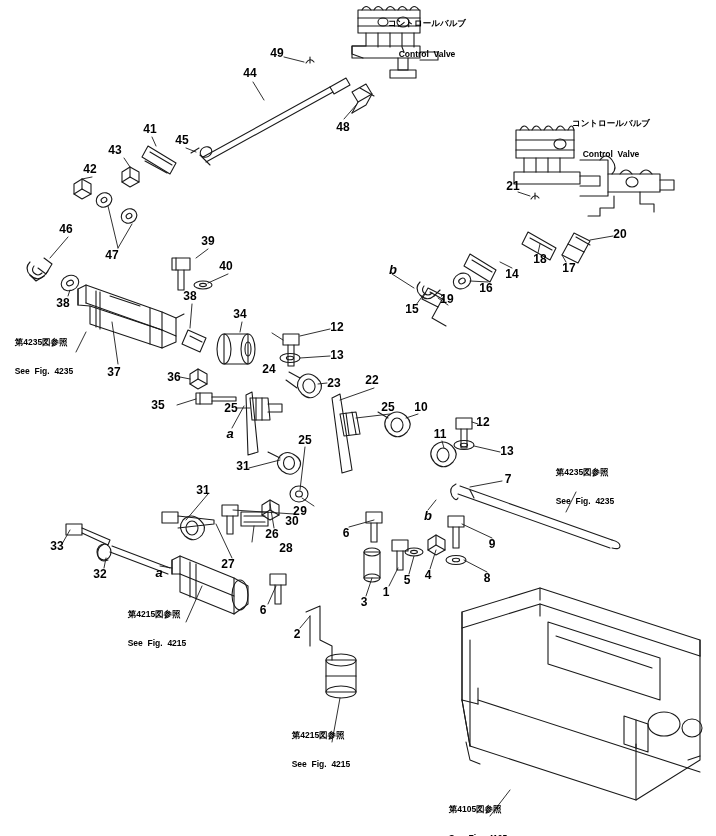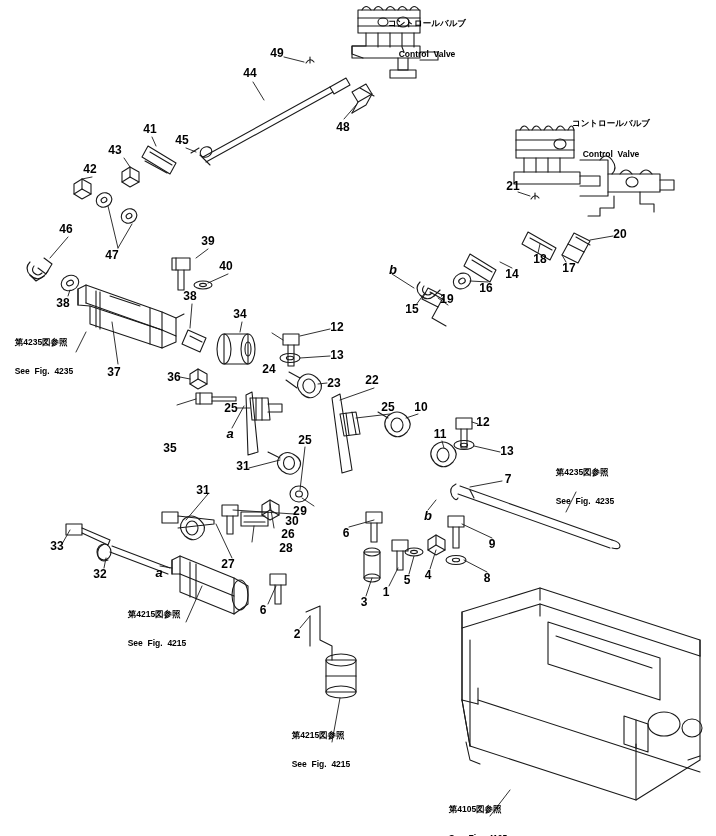--- a/index.html
+++ b/index.html
@@ -524,39 +524,39 @@
   <div class="lbl" style="left:90px;top:169px;">42</div>
   <div class="lbl" style="left:66px;top:229px;">46</div>
   <div class="lbl" style="left:112px;top:255px;">47</div>
   <div class="lbl" style="left:208px;top:241px;">39</div>
   <div class="lbl" style="left:226px;top:266px;text-align:right;">40</div>
   <div class="lbl" style="left:63px;top:303px;">38</div>
   <div class="lbl" style="left:190px;top:296px;">38</div>
   <div class="lbl" style="left:114px;top:372px;">37</div>
   <div class="lbl" style="left:240px;top:314px;">34</div>
   <div class="lbl" style="left:174px;top:377px;">36</div>
-  <div class="lbl" style="left:170px;top:405px;margin-top:43px;">35</div>
+  <div class="lbl" style="left:158px;top:405px;">35</div>
   <div class="lbl" style="left:269px;top:341px;margin-top:28px;">24</div>
   <div class="lbl" style="left:337px;top:327px;">12</div>
   <div class="lbl" style="left:337px;top:355px;">13</div>
   <div class="lbl" style="left:334px;top:383px;">23</div>
   <div class="lbl" style="left:231px;top:408px;">25</div>
   <div class="lbl" style="left:372px;top:380px;text-align:right;">22</div>
   <div class="lbl" style="left:388px;top:407px;">25</div>
   <div class="lbl" style="left:421px;top:407px;">10</div>
   <div class="lbl" style="left:440px;top:434px;">11</div>
   <div class="lbl" style="left:483px;top:422px;">12</div>
   <div class="lbl" style="left:507px;top:451px;">13</div>
   <div class="lbl" style="left:508px;top:479px;">7</div>
   <div class="lbl" style="left:305px;top:440px;">25</div>
   <div class="lbl" style="left:243px;top:466px;">31</div>
   <div class="lbl" style="left:203px;top:490px;">31</div>
   <div class="lbl" style="left:300px;top:512px;font-family:Liberation Mono, monospace;">29</div>
   <div class="lbl" style="left:292px;top:521px;">30</div>
-  <div class="lbl" style="left:272px;top:534px;margin-left:16px;">26</div>
+  <div class="lbl" style="left:272px;top:534px;">26</div>
   <div class="lbl" style="left:249px;top:548px;margin-left:37px;">28</div>
   <div class="lbl" style="left:228px;top:564px;">27</div>
   <div class="lbl" style="left:57px;top:546px;">33</div>
   <div class="lbl" style="left:100px;top:574px;">32</div>
   <div class="lbl" style="left:346px;top:533px;">6</div>
   <div class="lbl" style="left:263px;top:610px;">6</div>
   <div class="lbl" style="left:297px;top:634px;">2</div>
   <div class="lbl" style="left:364px;top:602px;">3</div>
   <div class="lbl" style="left:386px;top:592px;">1</div>
   <div class="lbl" style="left:407px;top:580px;">5</div>

